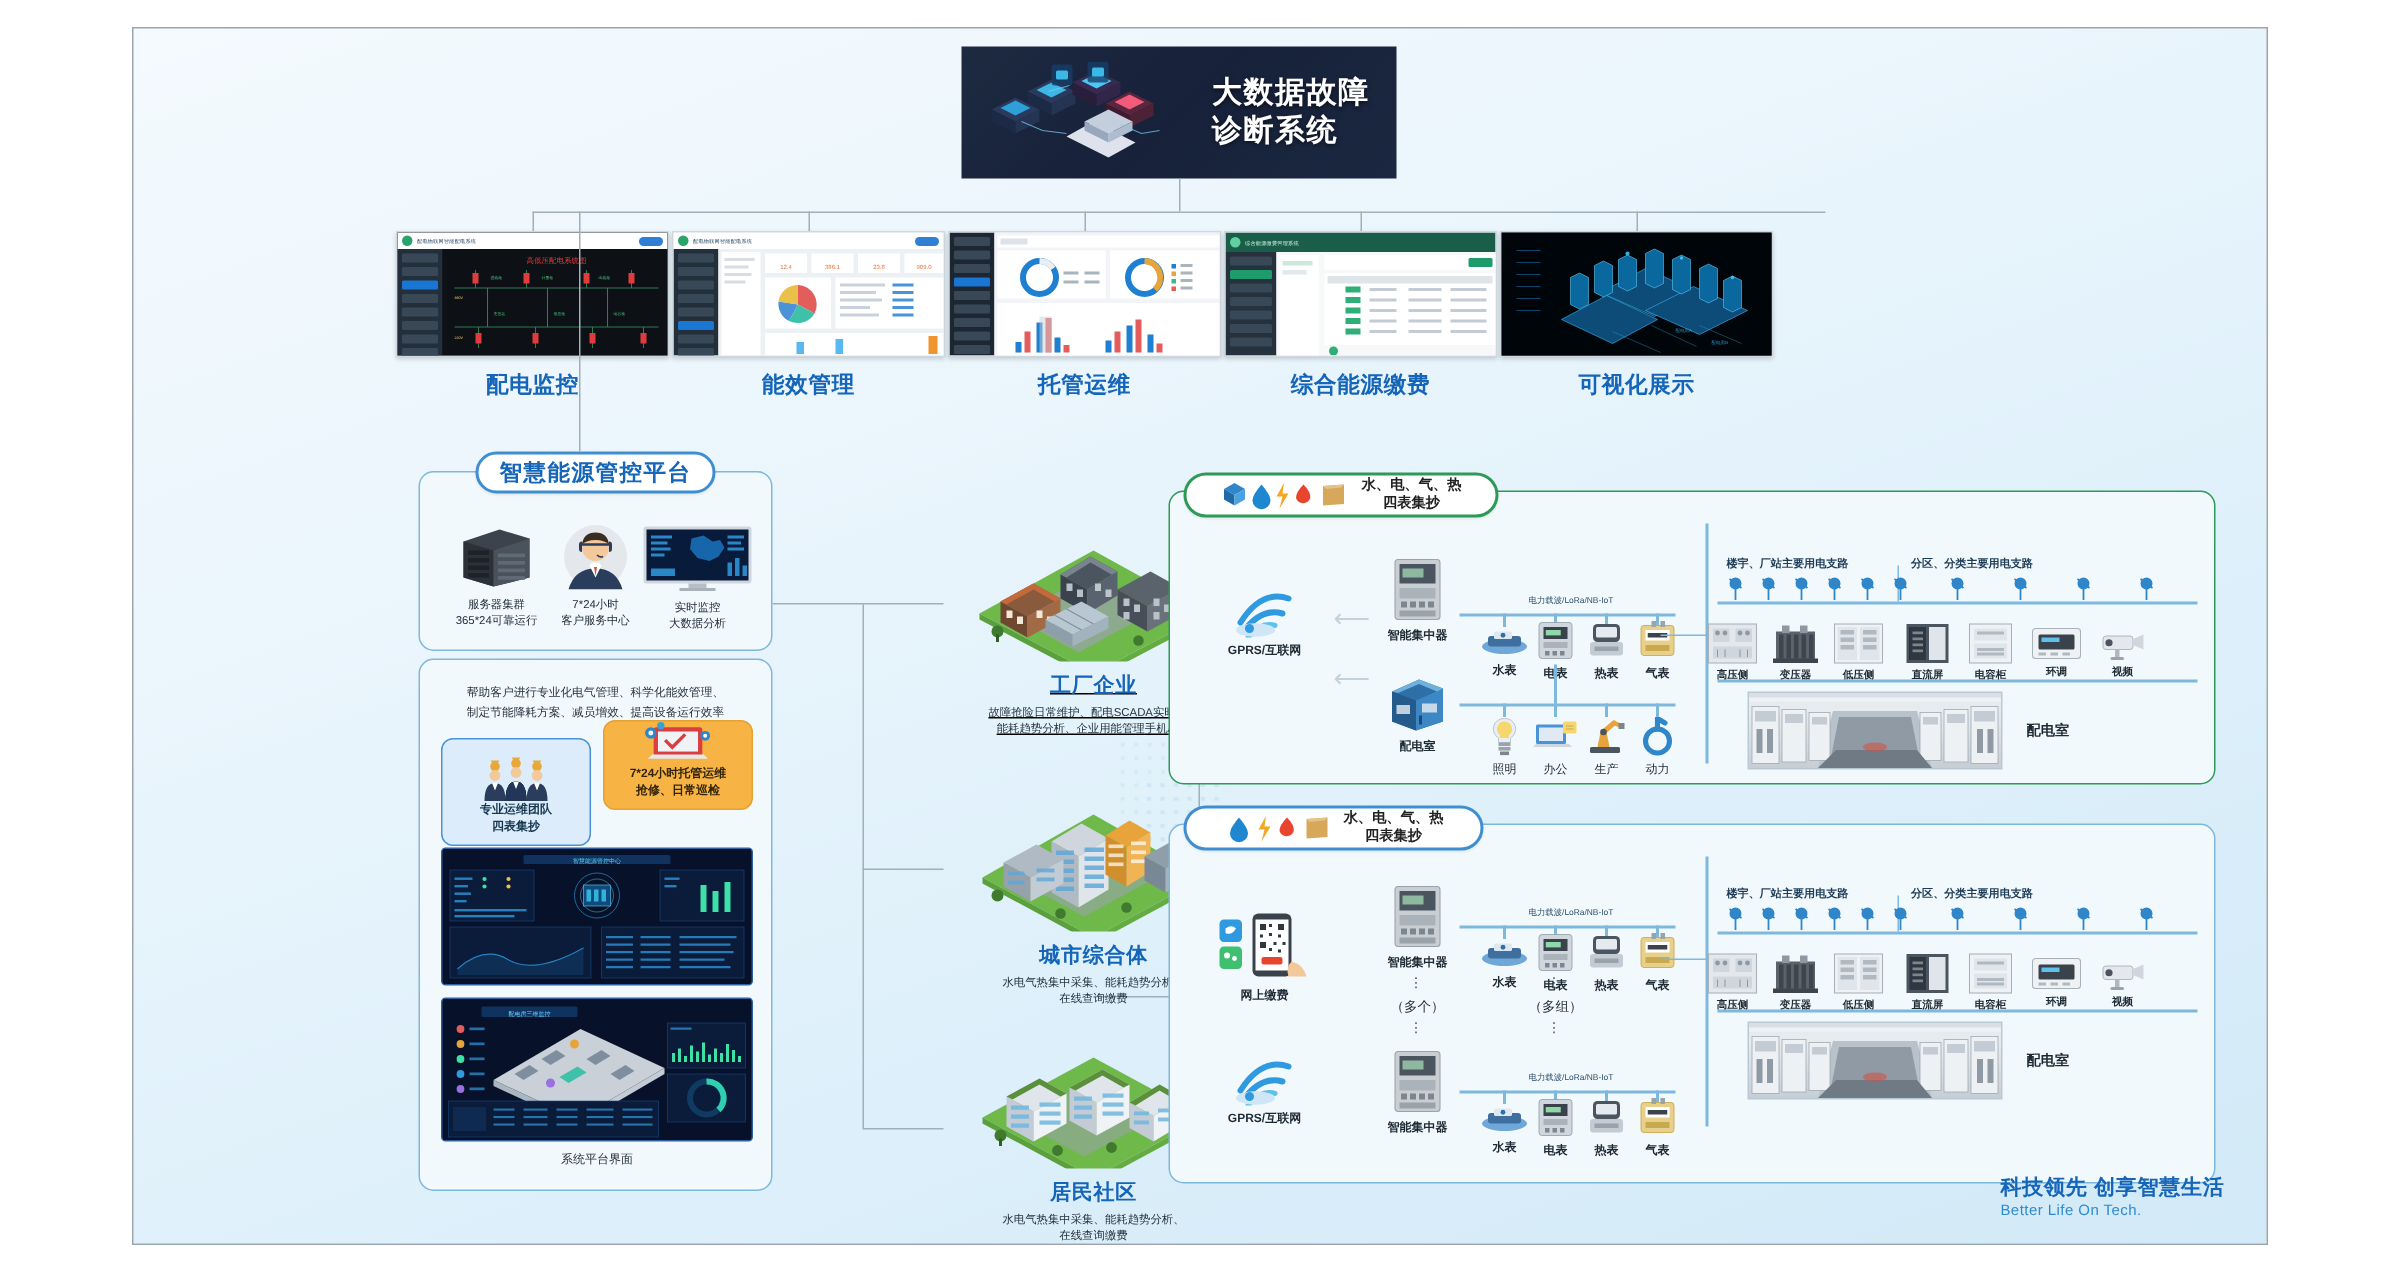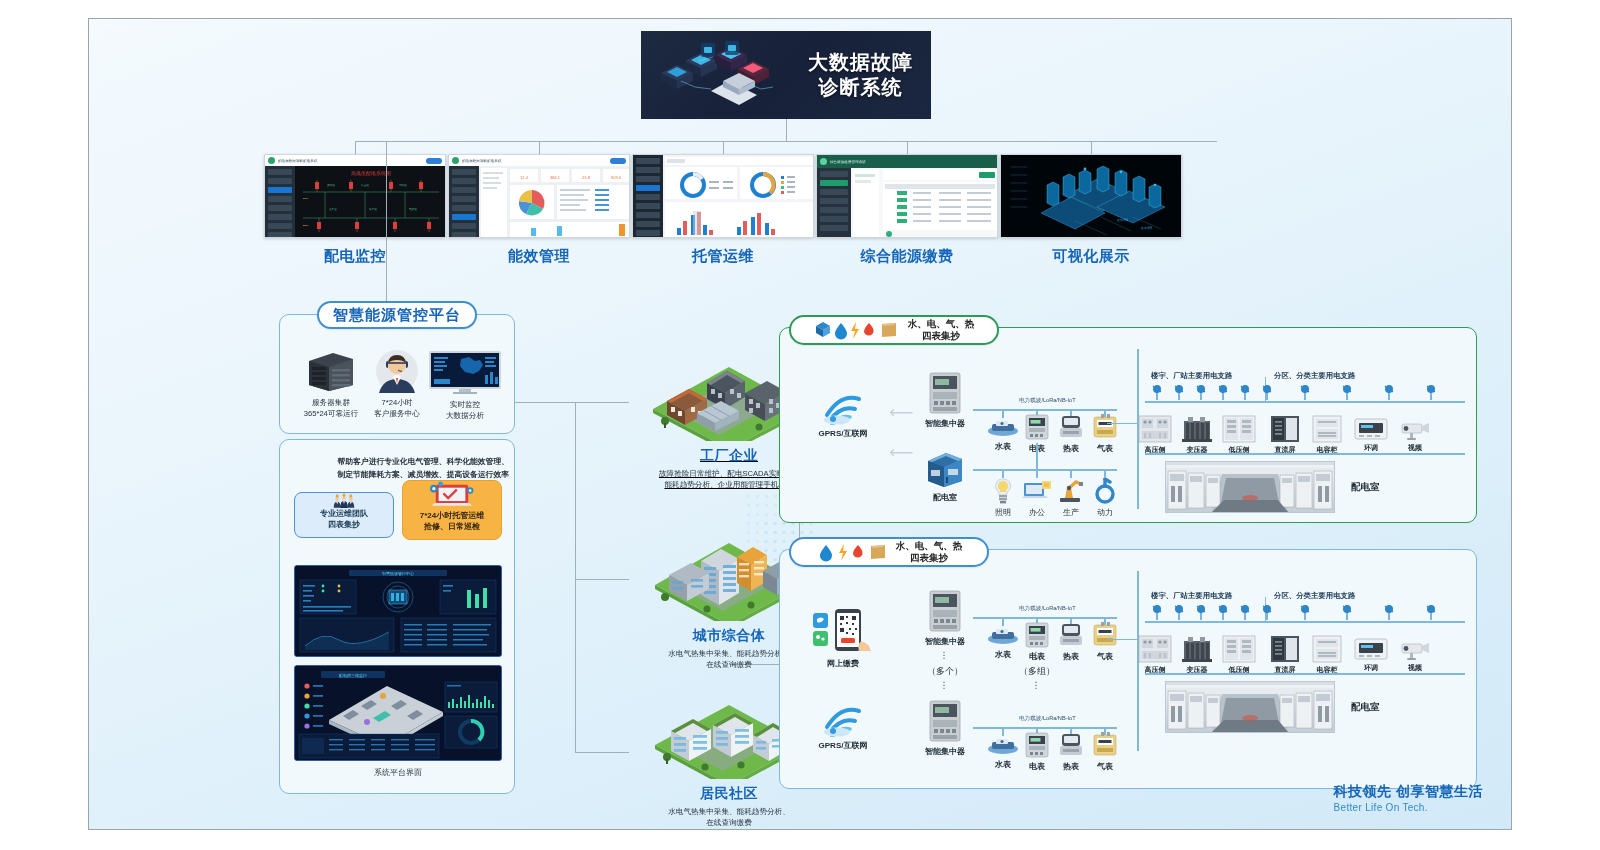--- a/index.html
+++ b/index.html
@@ -31,21 +31,21 @@
 
   
   #title-banner {
     position: absolute; left: 552px; top: 12px; width: 290px; height: 88px;
     background: linear-gradient(135deg, #1d2a40 0%, #17213a 50%, #1b2740 100%);
     display: flex; align-items: center; justify-content: flex-end;
     padding-right: 18px;
   }
   #title-banner .tb-text {
     color: #fff; font-size: 20px; font-weight: bold; line-height: 1.25;
-    text-align: center; letter-spacing: 1px;
+    text-align: left; letter-spacing: 1px;
     text-shadow: 0 1px 3px rgba(0,0,0,.6);
   }
   .bigdata-art { position: absolute; left: 14px; top: 10px; width: 150px; height: 68px; }
 
   
   .thumb-wrap { position: absolute; width: 182px; }
   .thumb {
     width: 182px; height: 84px; background: #12161c;
     border: 1px solid #cfd8df; overflow: hidden; position: relative;
     box-shadow: 0 1px 3px rgba(0,0,0,.18);
@@ -77,21 +77,21 @@
   }
   .pill-header.blue { border: 2px solid #3f8fd0; }
   .pill-header.green { border: 2px solid #2d9a57; }
   .pill-title { font-size: 15px; font-weight: bold; color: #1565b8; letter-spacing: 1px; }
   .pill-title.sm { font-size: 9.5px; color: #222; line-height: 1.25; text-align: center; letter-spacing: 0; }
 
   
   .plat-item { position: absolute; text-align: center; width: 92px; }
   .plat-cap { font-size: 7.6px; color: #23313c; line-height: 1.4; margin-top: 5px; text-align: center; }
 
-  .desc-text { position: absolute; font-size: 7.8px; color: #26333d; line-height: 1.65; text-align: right; font-weight: bold; }
+  .desc-text { position: absolute; font-size: 7.8px; color: #26333d; line-height: 1.65; text-align: center; }
 
   .badge {
     position: absolute; border-radius: 8px; display: flex;
     flex-direction: column; align-items: center; justify-content: flex-end;
     padding-bottom: 7px;
   }
   .badge.b-blue { background: #dcecfb; border: 1.5px solid #4a93d6; }
   .badge.b-org  { background: #f7b445; border: 1.5px solid #e7a130; }
   .badge-cap { font-size: 8px; font-weight: bold; color: #17384f; line-height: 1.4; text-align: center; }
   .badge.b-org .badge-cap { color: #33240a; }
@@ -584,21 +584,21 @@
     </div>
   </div>
 
   <div class="panel" style="left:190px;top:420px;width:236px;height:355px;"></div>
 
   <div class="desc-text" style="left:196px;top:437px;width:224px;">
     <div>帮助客户进行专业化电气管理、科学化能效管理、</div>
     <div>制定节能降耗方案、减员增效、提高设备运行效率</div>
   </div>
 
-  <div class="badge b-blue" style="left:205px;top:473px;width:100px;height:46px;">
+  <div class="badge b-blue" style="left:205px;top:473px;width:100px;height:72px;">
     <svg width="56" height="30" viewBox="0 0 56 30">
       <g fill="#e8a93a">
           <circle cx="14" cy="7" r="3.2"></circle>
           <circle cx="28" cy="5" r="3.2"></circle>
           <circle cx="42" cy="7" r="3.2"></circle>
         </g>
       <path d="M14 7 l-3 -4 h6 Z" fill="#e8a93a"></path>
       <path d="M28 5 l-3 -4 h6 Z" fill="#e8a93a"></path>
       <path d="M42 7 l-3 -4 h6 Z" fill="#e8a93a"></path>
       <circle cx="14" cy="13" r="3.6" fill="#f3c89a"></circle>

